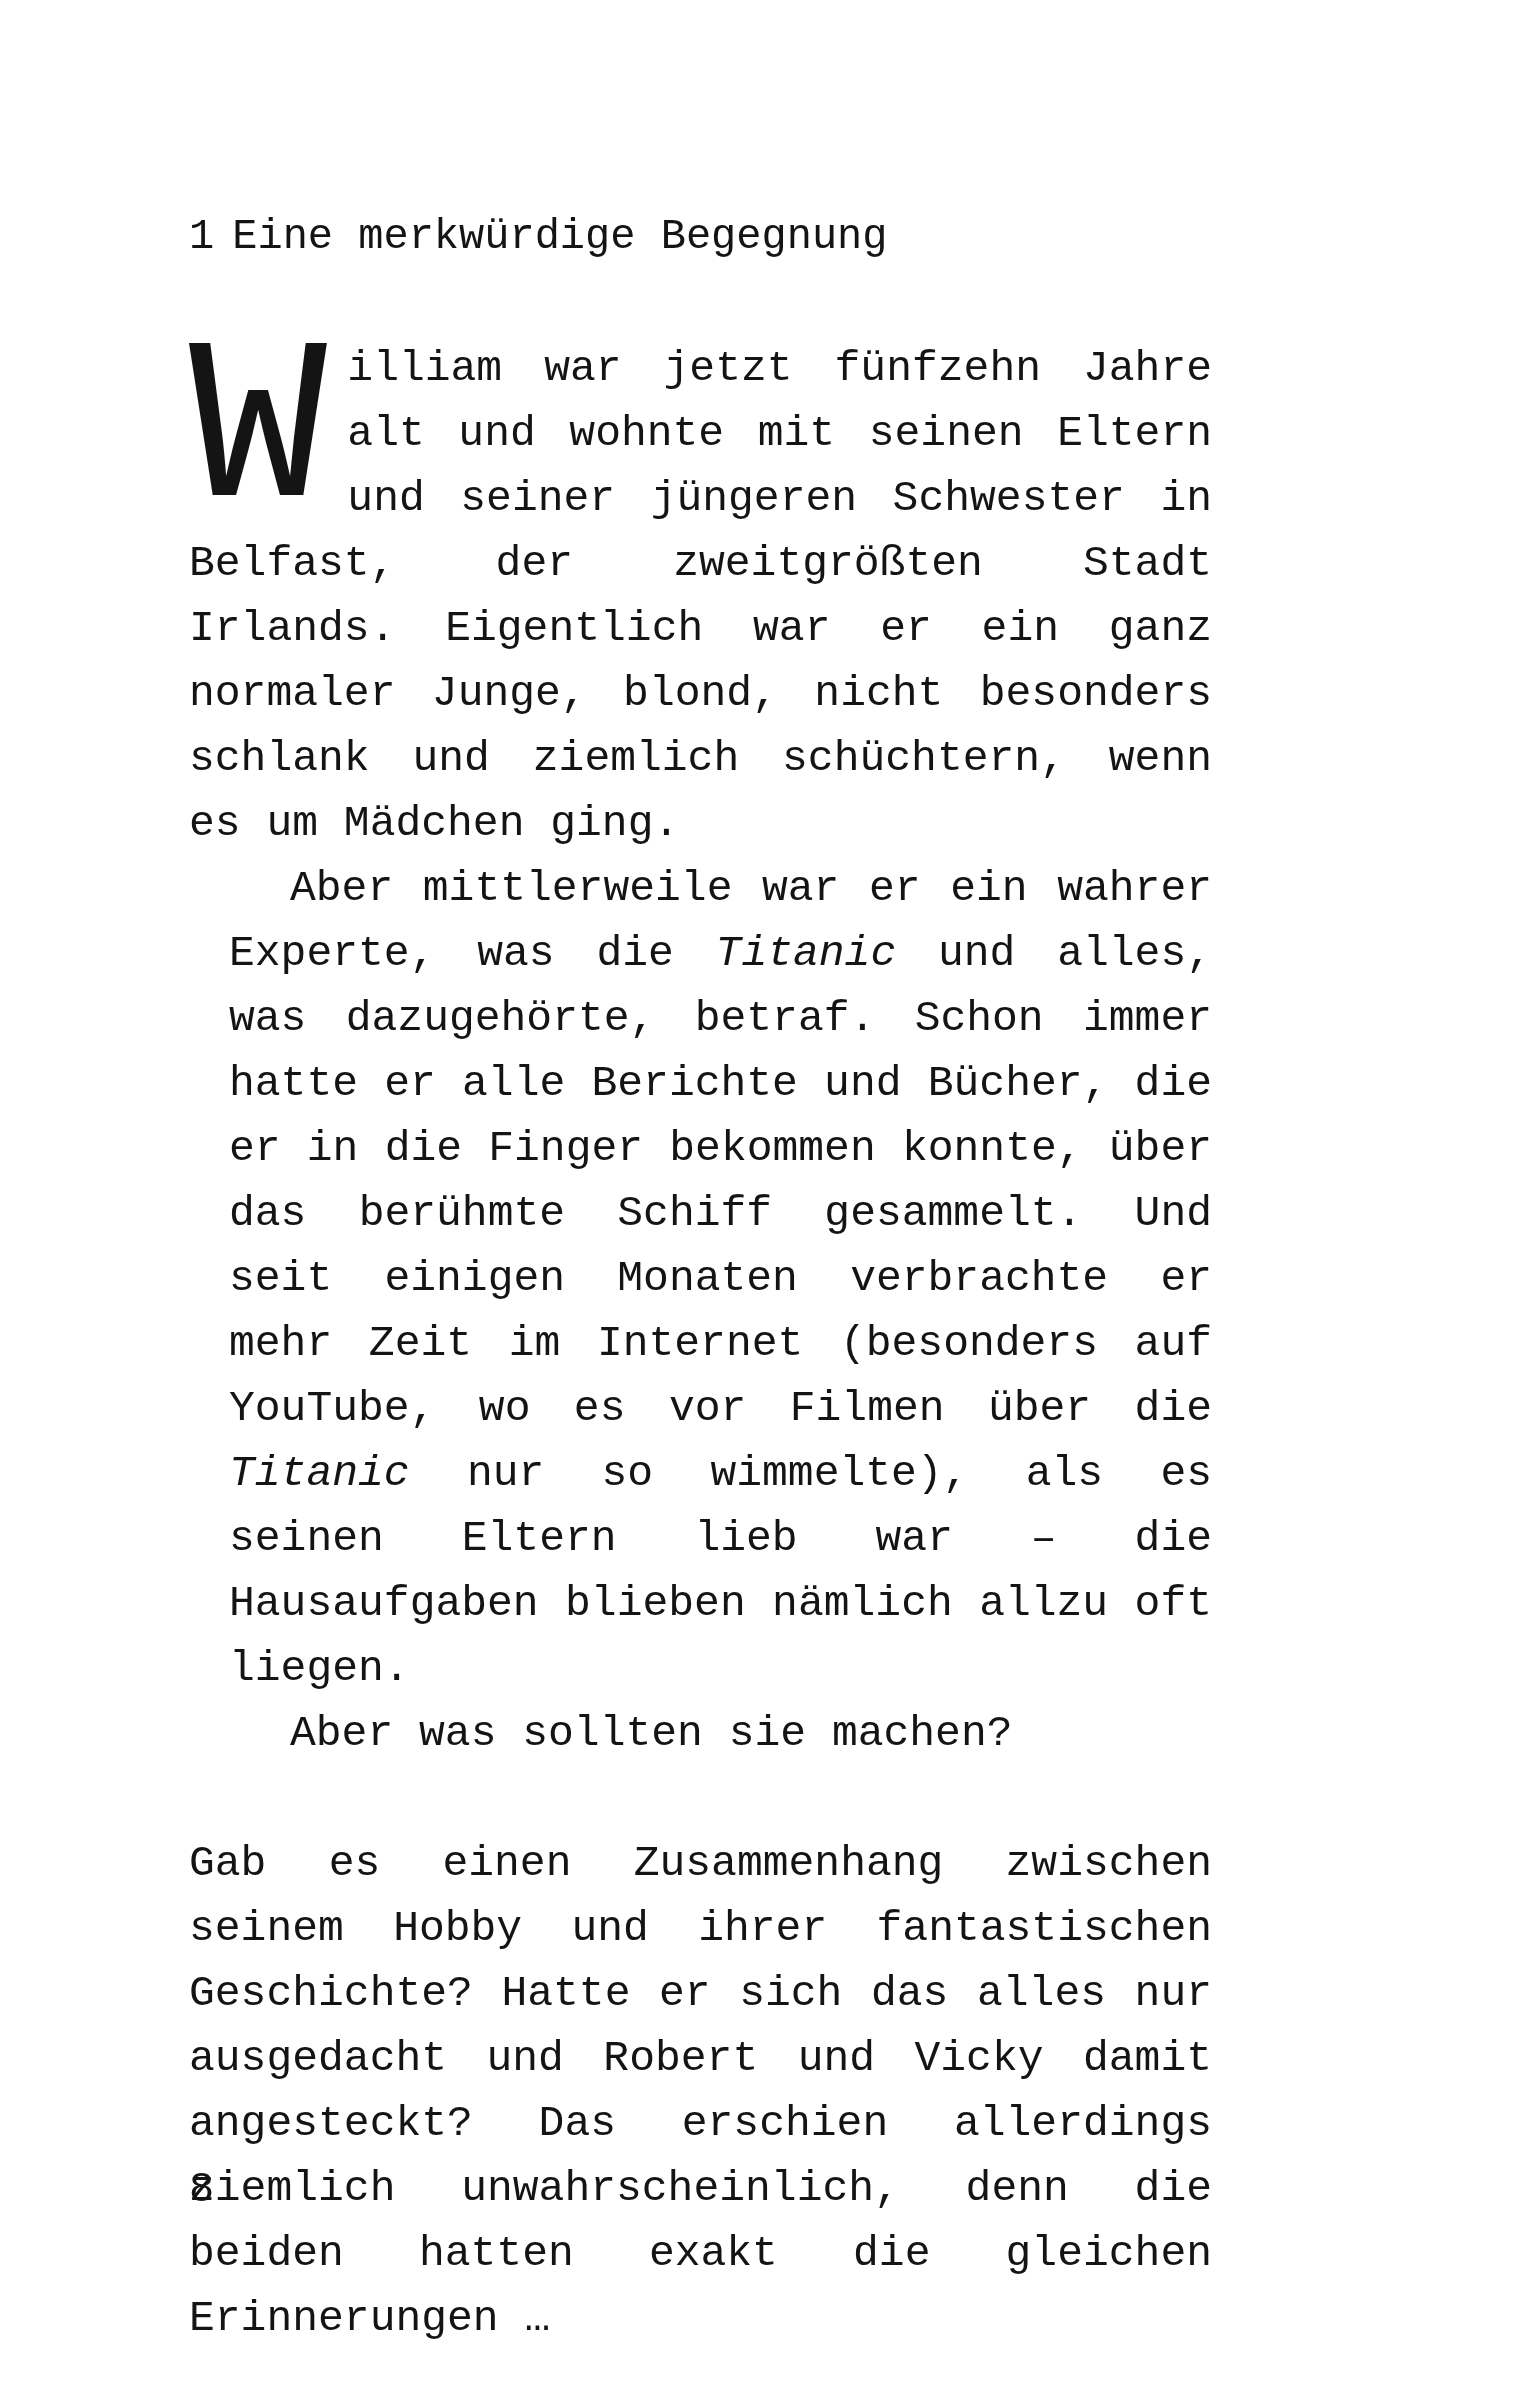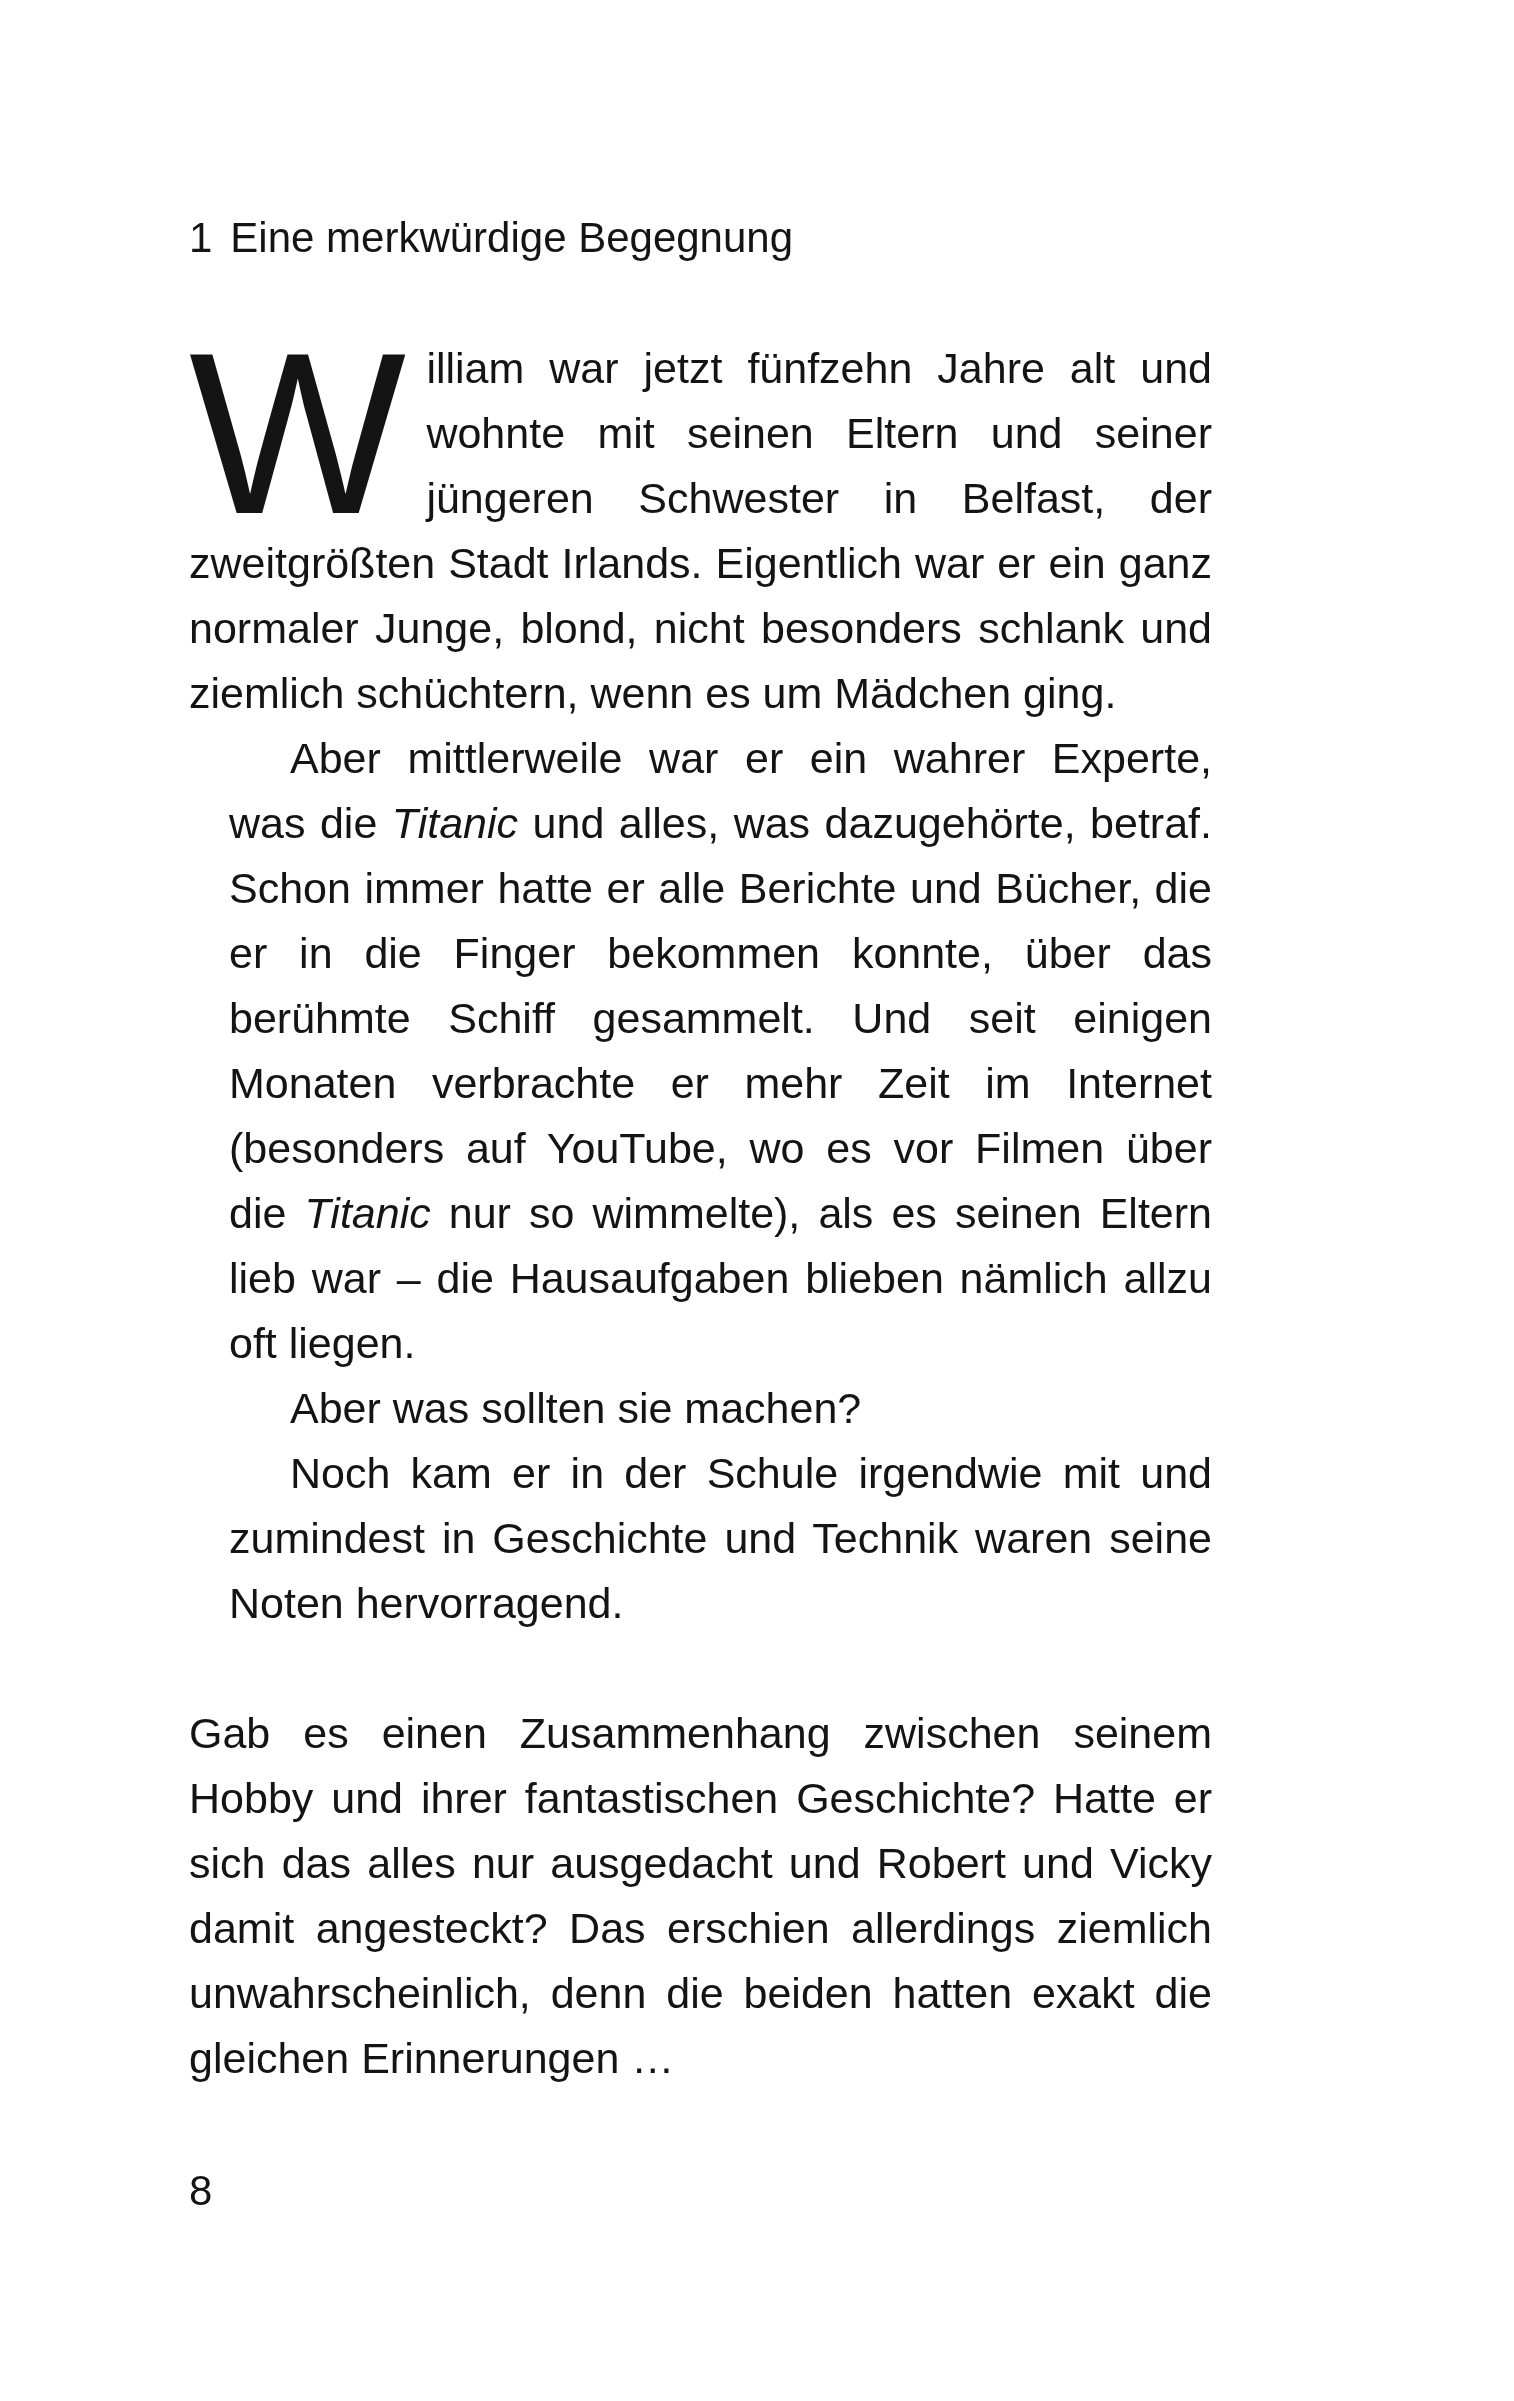--- a/index.html
+++ b/index.html
@@ -7,21 +7,21 @@
     padding: 0;
     background: #ffffff;
   }
   .page {
     position: relative;
     width: 1432px;
     height: 2401px;
     box-sizing: border-box;
     background: #ffffff;
     color: #141414;
-    font-family: Liberation Sans, sans-serif;
+    font-family: Liberation Mono, monospace;
     padding: 208px 220px 0 189px;
     overflow: hidden;
   }
   .chapter-heading {
     font-size: 42px;
     line-height: 59px;
     margin: 0 0 69px 0;
     font-weight: normal;
     text-align: left;
   }
@@ -76,21 +76,20 @@
   <section class="body-text">
 
     <p class="opening">
       <span class="drop-cap">W</span><span>illiam war jetzt fünfzehn Jahre alt und wohnte mit seinen Eltern und seiner jüngeren Schwester in Belfast, der zweitgrößten Stadt Irlands. Eigentlich war er ein ganz normaler Junge, blond, nicht besonders schlank und ziemlich schüchtern, wenn es um Mädchen ging.</span>
     </p>
 
     <p class="indent"><span>Aber mittlerweile war er ein wahrer Experte, was die </span><em>Titanic</em><span> und alles, was dazugehörte, betraf. Schon immer hatte er alle Berichte und Bücher, die er in die Finger bekommen konnte, über das berühmte Schiff gesammelt. Und seit einigen Monaten verbrachte er mehr Zeit im Internet (besonders auf YouTube, wo es vor Filmen über die </span><em>Titanic</em><span> nur so wimmelte), als es seinen Eltern lieb war – die Hausaufgaben blieben nämlich allzu oft liegen.</span></p>
 
     <p class="indent">Aber was sollten sie machen?</p>
 
-    <p class="indent">Noch kam er in der Schule irgendwie mit und zumindest in Geschichte und Technik waren seine Noten hervorragend.</p>
 
     <p class="closing">Gab es einen Zusammenhang zwischen seinem Hobby und ihrer fantastischen Geschichte? Hatte er sich das alles nur ausgedacht und Robert und Vicky damit angesteckt? Das erschien allerdings ziemlich unwahrscheinlich, denn die beiden hatten exakt die gleichen Erinnerungen …</p>
 
   </section>
 
   <footer>
     <span class="page-number">8</span>
   </footer>
 
 </div>

